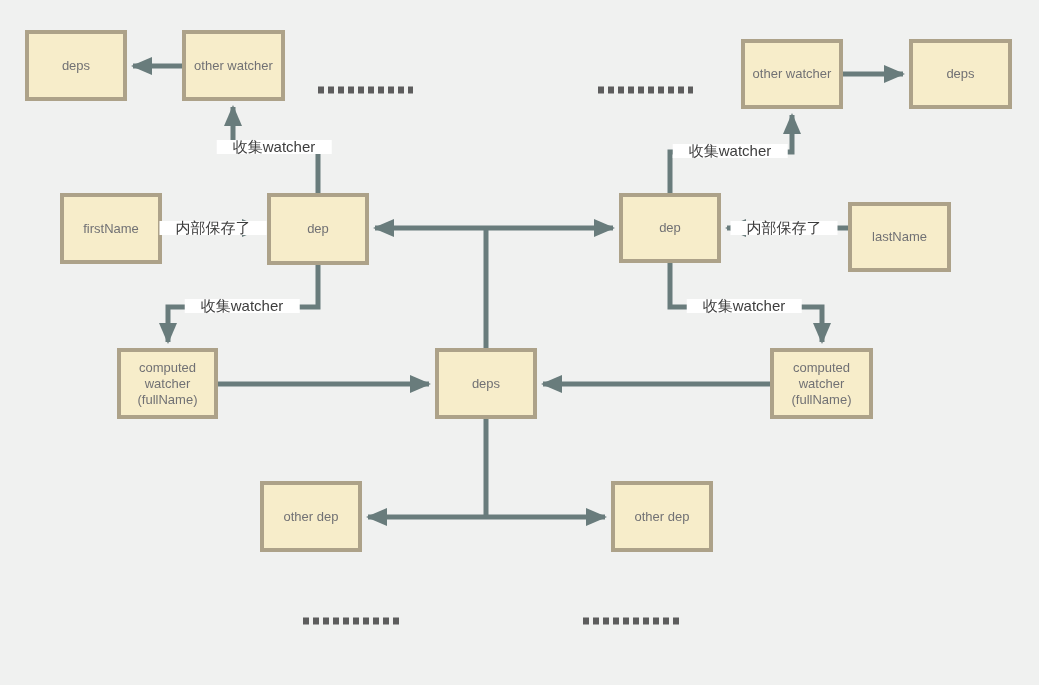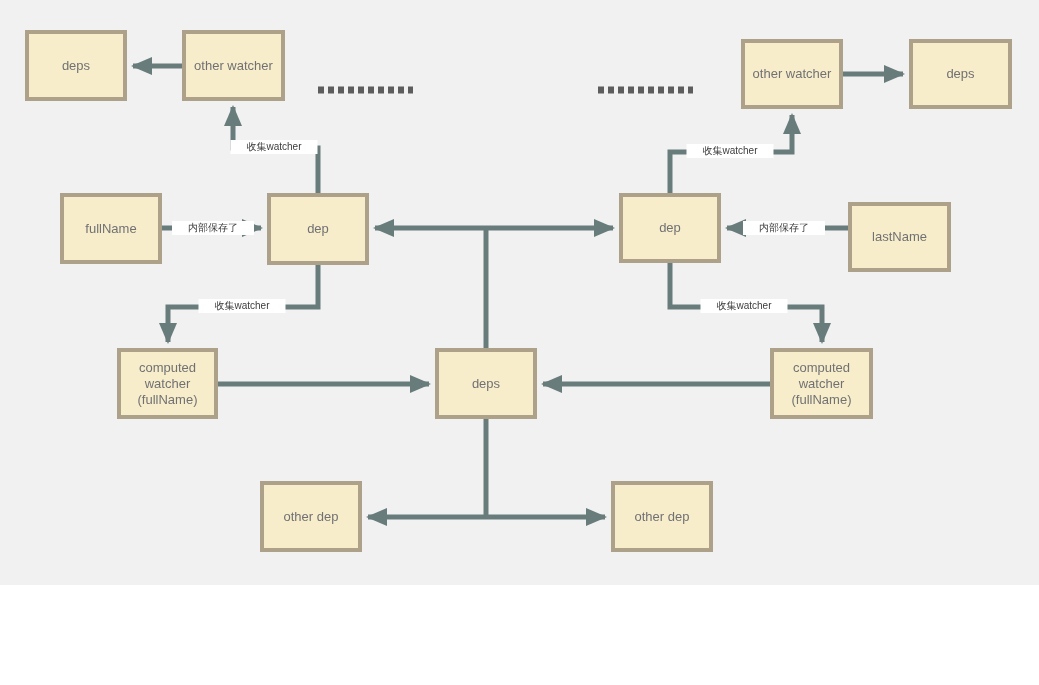--- a/index.html
+++ b/index.html
@@ -1,18 +1,18 @@
 <!DOCTYPE html>
 <html><head>
 <meta charset="utf-8">
 <style>
   html,body{margin:0;padding:0;}
   .canvas{
     position:relative;
-    width:1039px;height:585px;
+    width:1039px;height:685px;
     background:#f0f1f0;
     font-family:"Liberation Sans", sans-serif;
     overflow:hidden;
   }
   .edge-layer{position:absolute;left:0;top:0;width:1039px;height:685px;}
   .node{
     position:absolute;
     box-sizing:border-box;
     background:#f7edca;
     border:4px solid #ada289;
@@ -21,21 +21,21 @@
     line-height:16px;
     display:flex;align-items:center;justify-content:center;
     text-align:center;
     white-space:pre-line;
   }
   .edge-label{
     position:absolute;
     transform:translate(-50%,-50%);
     background:#ffffff;
     color:#3d3d3d;
-    font-size:10px;
+    font-size:15px;
     line-height:14px;
     padding:0 16px;
     white-space:nowrap;
   }
   
   .n-deps-tl{left:25px;top:30px;width:102px;height:71px;}
   .n-otherwatcher-l{left:182px;top:30px;width:103px;height:71px;}
   .n-otherwatcher-r{left:741px;top:39px;width:102px;height:70px;}
   .n-deps-tr{left:909px;top:39px;width:103px;height:70px;}
   .n-firstname{left:60px;top:193px;width:102px;height:71px;}
@@ -88,21 +88,21 @@
       <path d="M598,90 L693,90"></path>
       <path d="M303,621 L400,621"></path>
       <path d="M583,621 L680,621"></path>
     </g>
   </svg>
 
   <div class="node n-deps-tl">deps</div>
   <div class="node n-otherwatcher-l">other watcher</div>
   <div class="node n-otherwatcher-r">other watcher</div>
   <div class="node n-deps-tr">deps</div>
-  <div class="node n-firstname">fullName</div>
+  <div class="node n-firstname">firstName</div>
   <div class="node n-dep-l">dep</div>
   <div class="node n-dep-r">dep</div>
   <div class="node n-lastname">lastName</div>
   <div class="node n-computed-l">computed
 watcher
 (fullName)</div>
   <div class="node n-deps-c">deps</div>
   <div class="node n-computed-r">computed
 watcher
 (fullName)</div>

